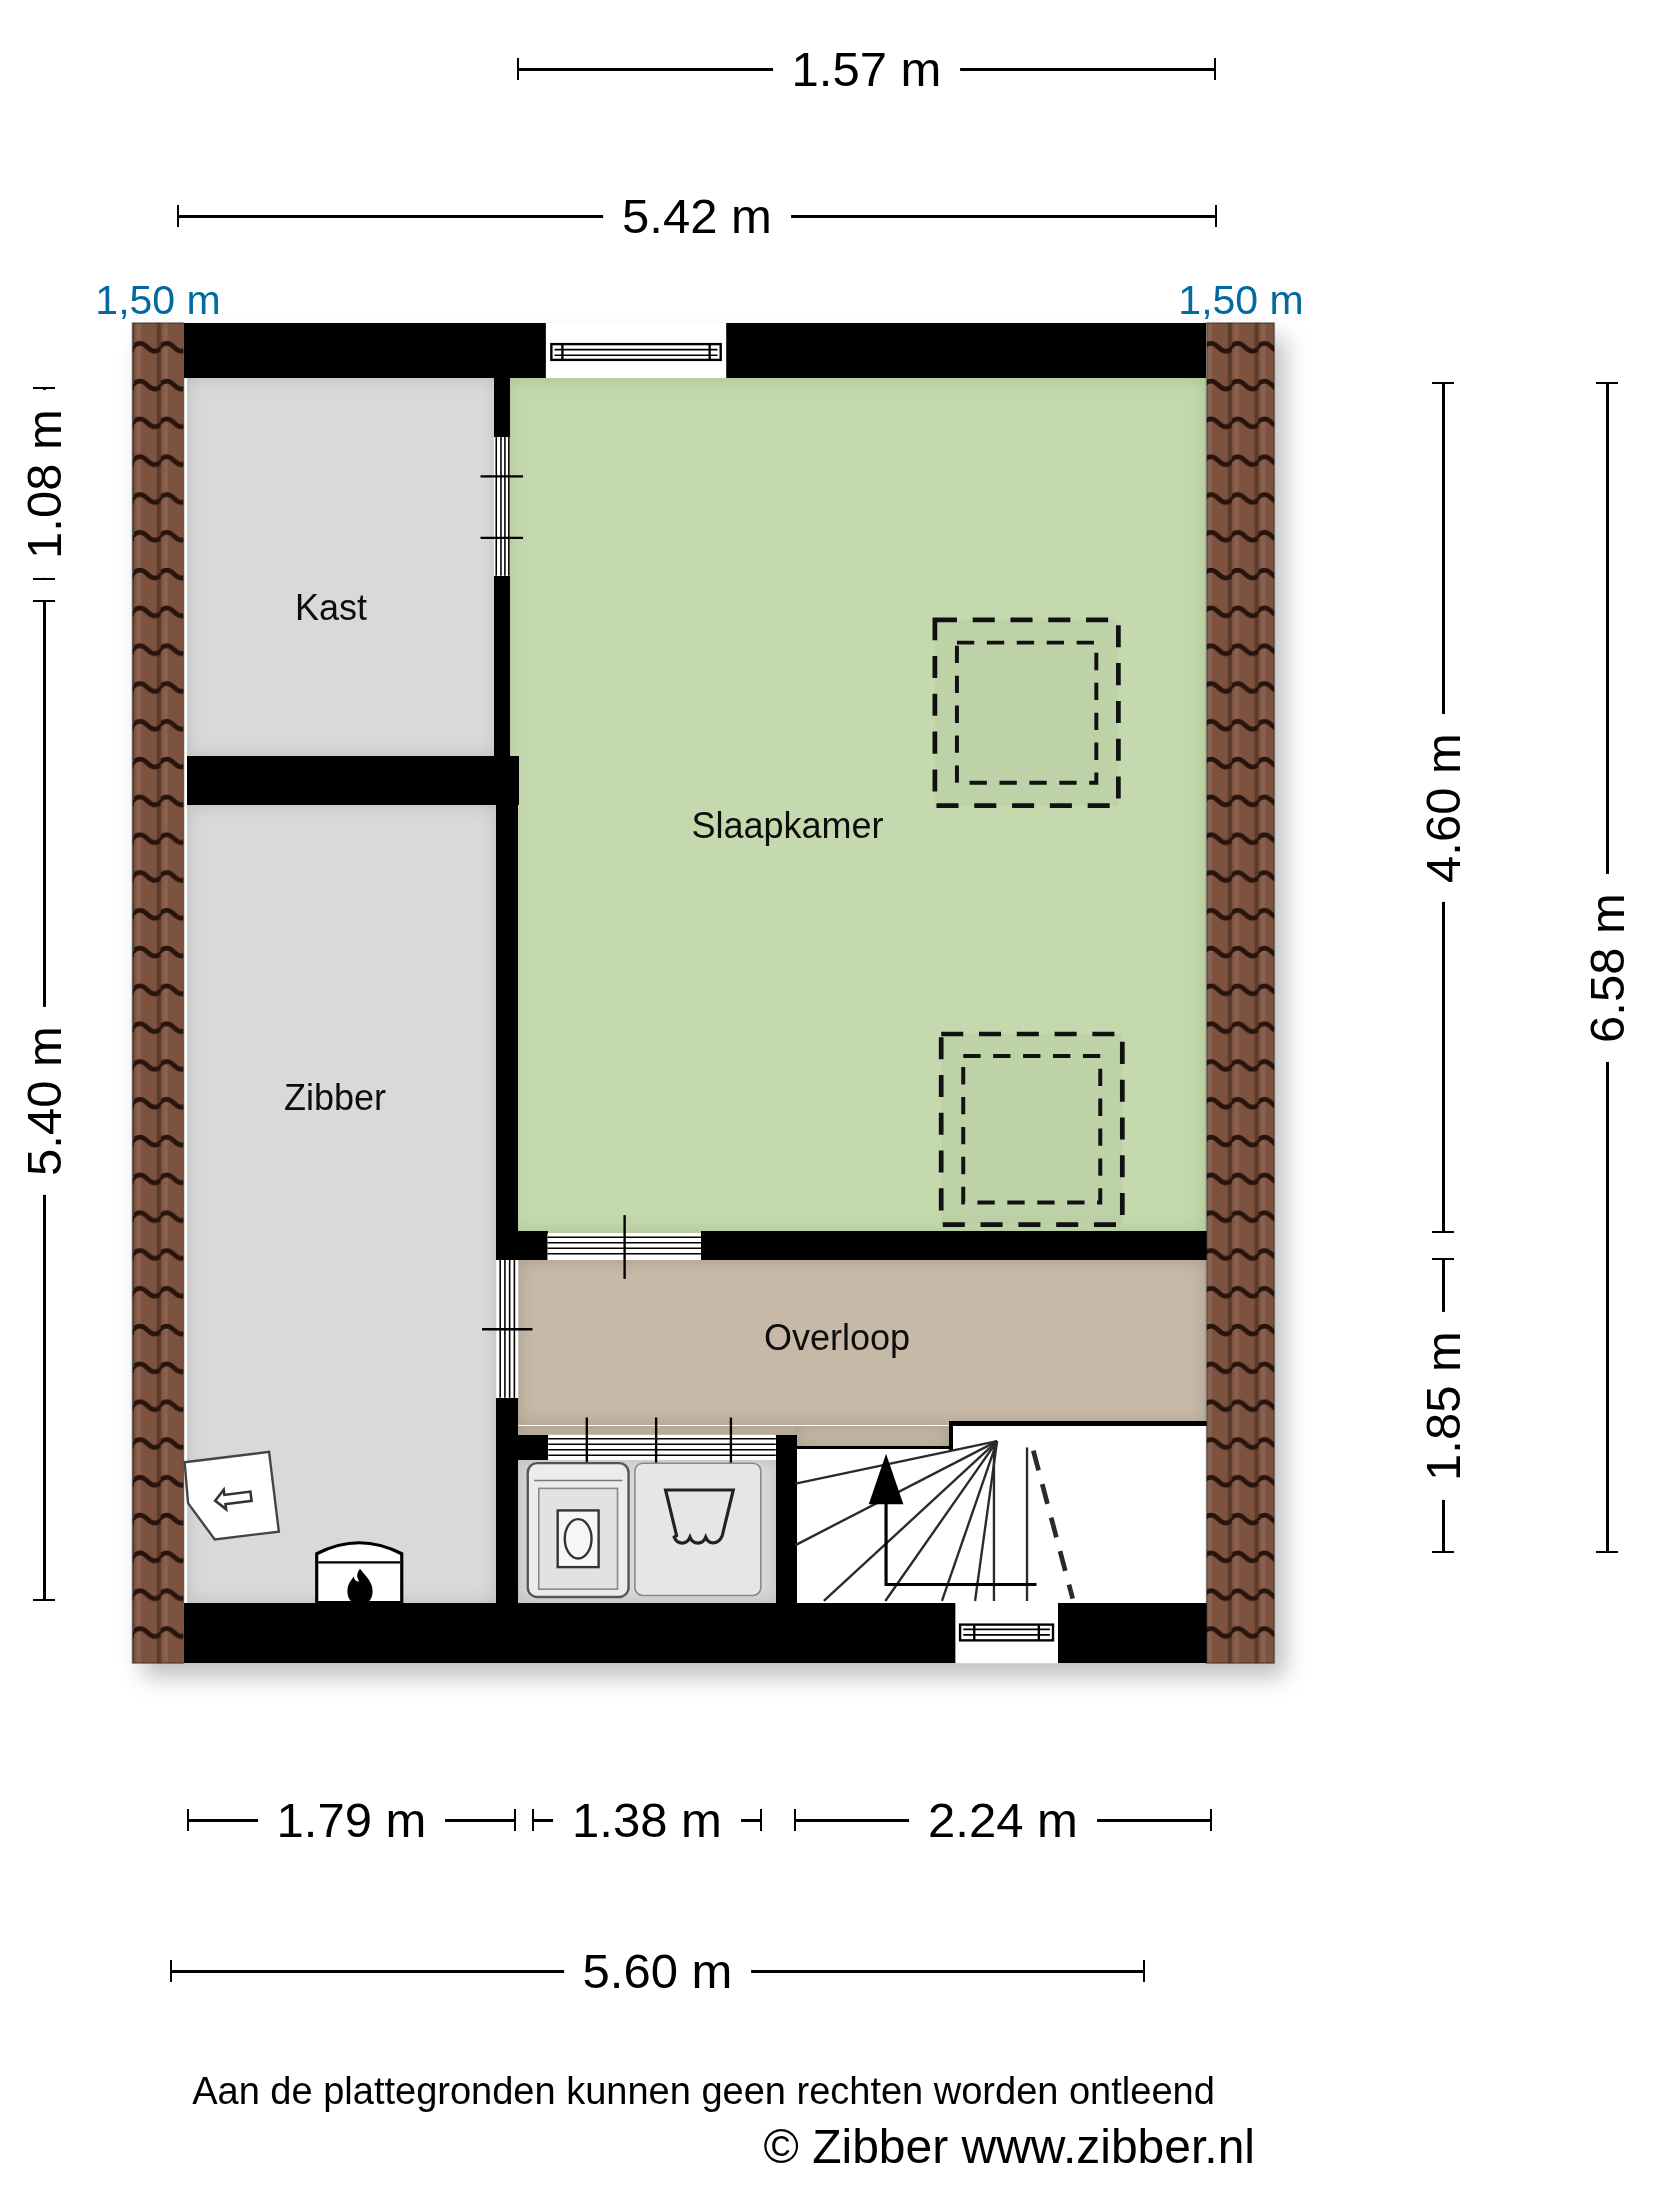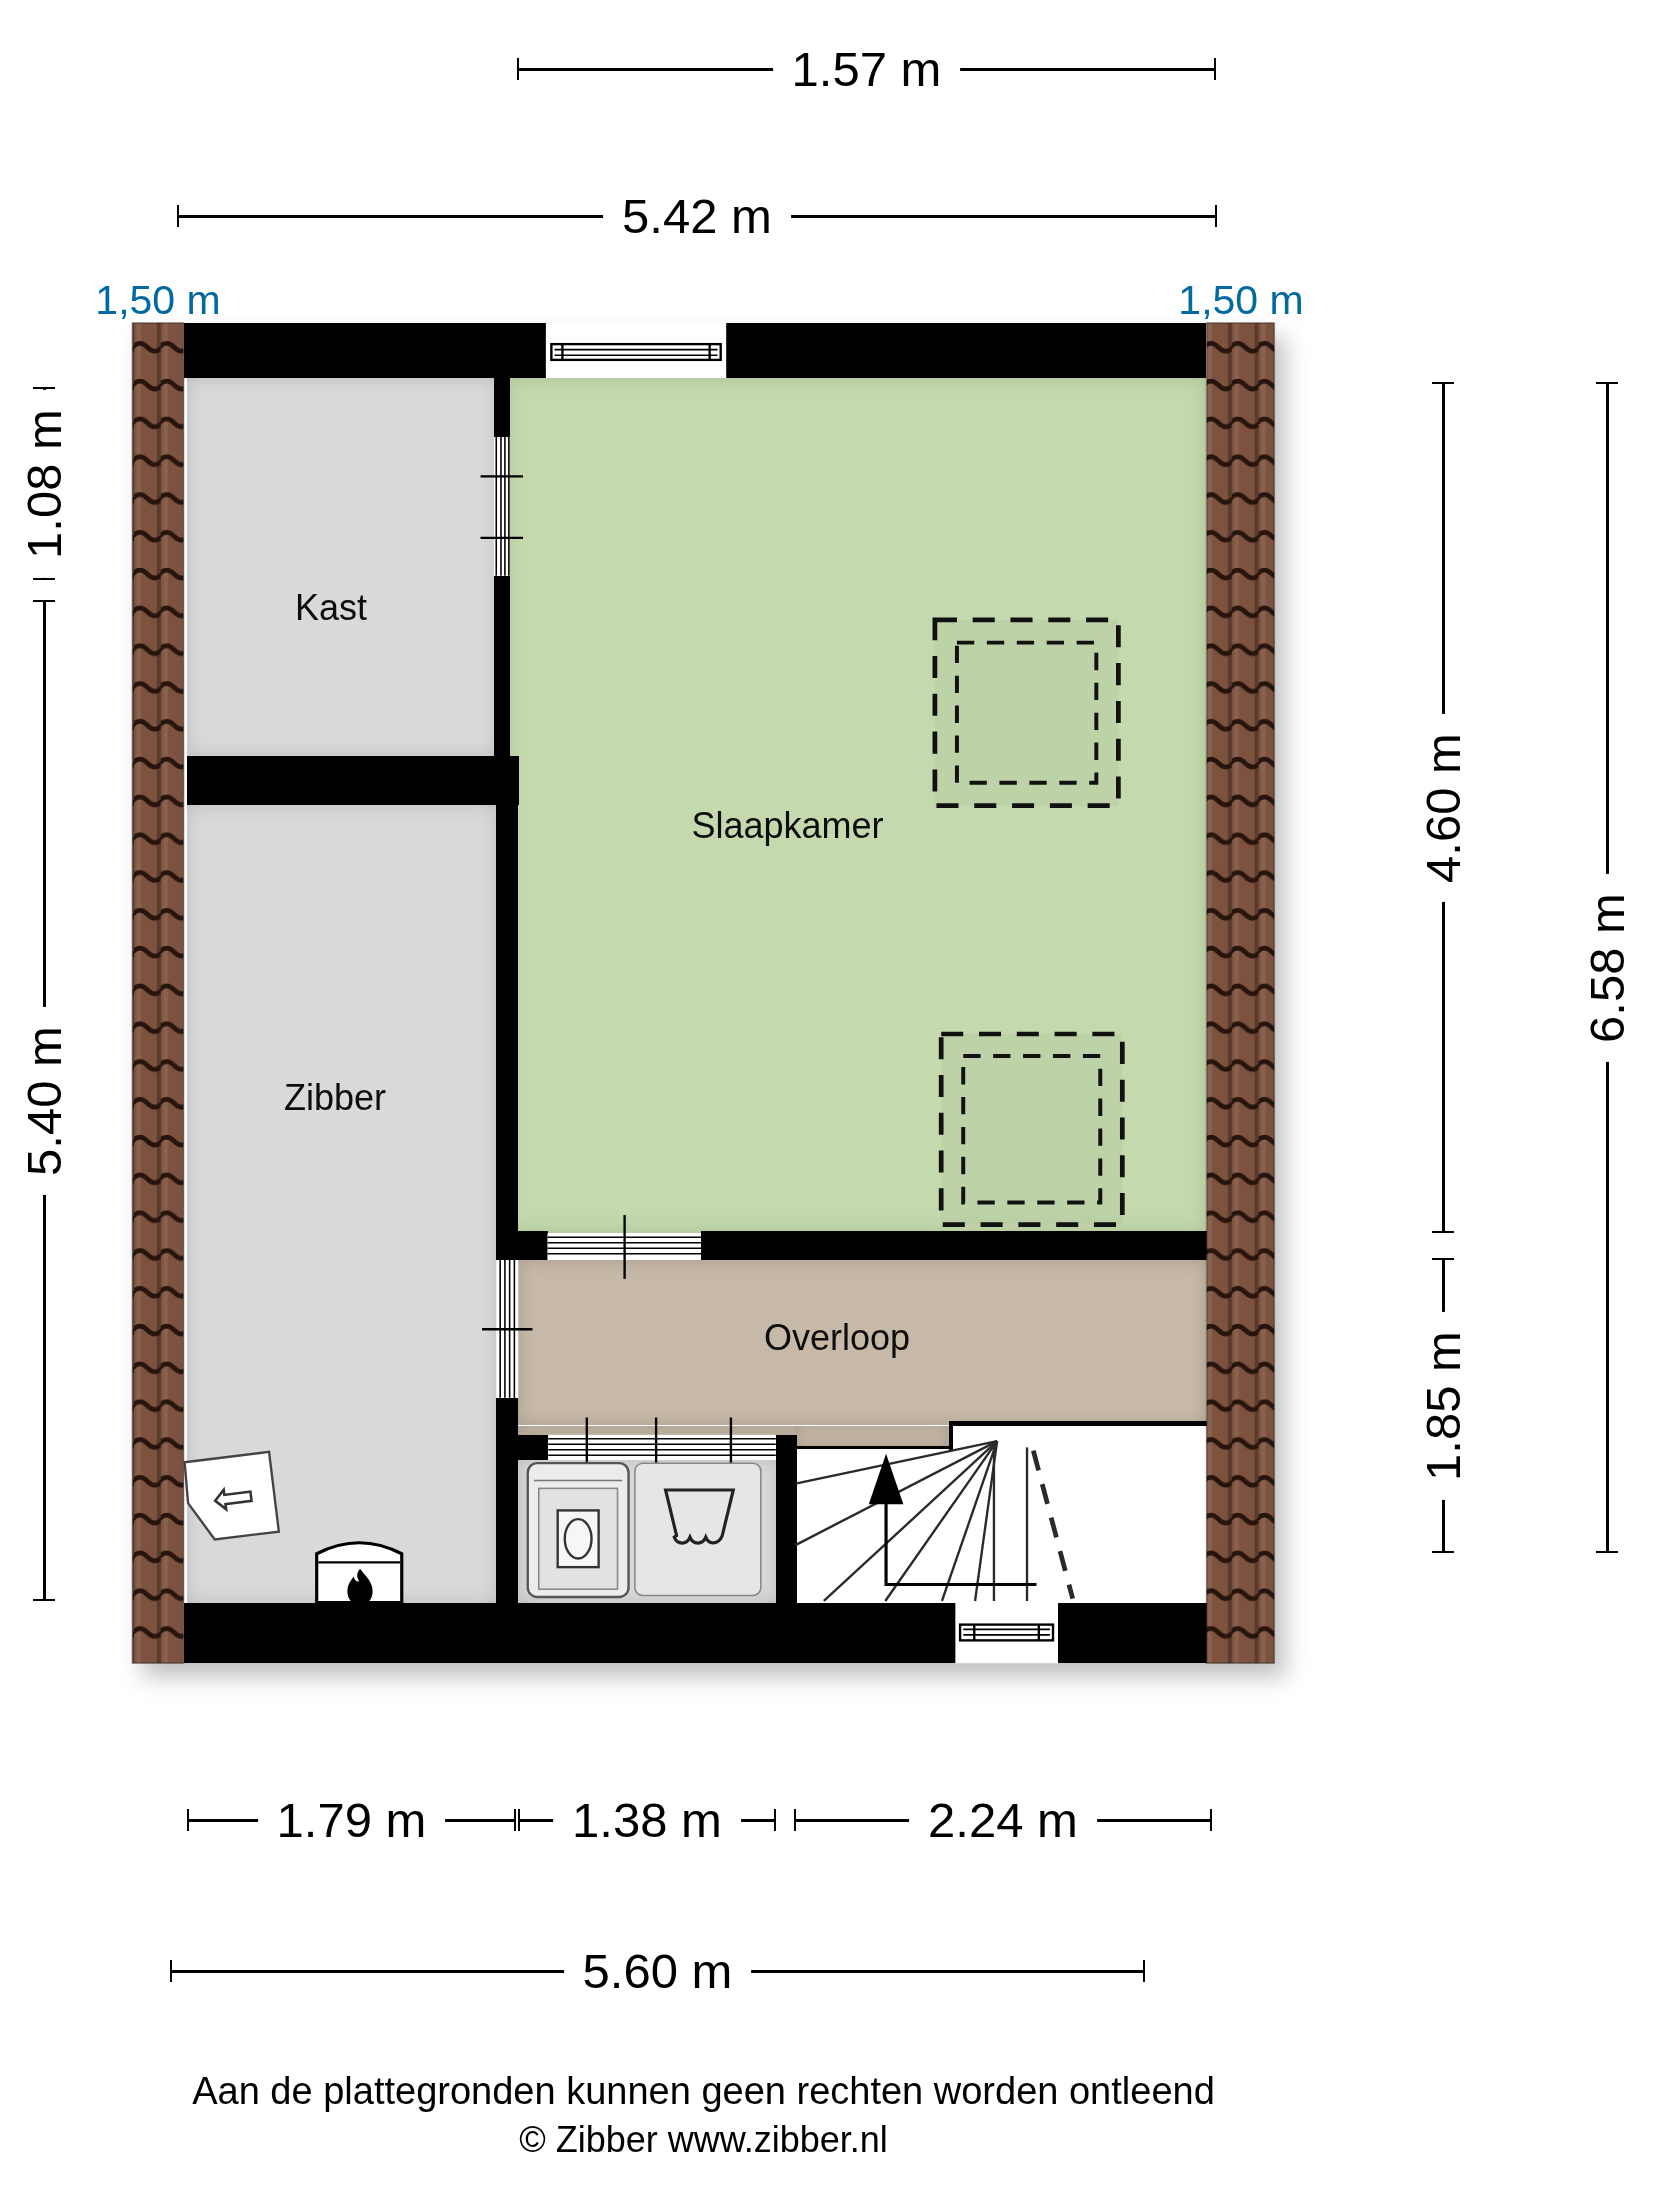--- a/index.html
+++ b/index.html
@@ -26,21 +26,21 @@
   .dimh .dlabel{position:absolute;left:50%;top:11px;transform:translate(-50%,-50%);
     background:#fff;padding:0 19px;font-size:49px;white-space:nowrap;}
   .dimv{width:22px;}
   .dimv .dline{position:absolute;top:0;bottom:0;left:10.2px;width:2.4px;background:#000;}
   .dimv .tick{position:absolute;height:2.4px;width:22px;left:0;background:#000;}
   .dimv .t1{top:0}.dimv .t2{bottom:0}
   .dimv .dlabel{position:absolute;left:11px;top:50%;transform:translate(-50%,-50%) rotate(-90deg);
     background:#fff;padding:0 19px;font-size:49px;white-space:nowrap;}
   
   .footer1{position:absolute;left:152px;top:2070px;width:1103px;text-align:center;font-size:38px;color:#000;}
-  .footer2{position:absolute;left:152px;top:2119px;width:1103px;text-align:center;font-size:36px;color:#000;}
+  .footer2{position:absolute;left:152px;top:2119px;width:1103px;text-align:right;font-size:48px;color:#000;}
   svg.overlay{position:absolute;left:0;top:0;pointer-events:none;}
 </style>
 </head>
 <body>
 
 <div class="dimh" style="left:517px;top:58px;width:699px">
   <span class="dline"></span>
   <span class="tick t1"></span>
   <span class="tick t2"></span>
   <span class="dlabel">1.57 m</span>
@@ -84,21 +84,21 @@
   <span class="tick t2"></span>
   <span class="dlabel">6.58 m</span>
 </div>
 
 <div class="dimh" style="left:187px;top:1809px;width:329px">
   <span class="dline"></span>
   <span class="tick t1"></span>
   <span class="tick t2"></span>
   <span class="dlabel">1.79 m</span>
 </div>
-<div class="dimh" style="left:518px;top:1809px;width:258px">
+<div class="dimh" style="left:532px;top:1809px;width:230px">
   <span class="dline"></span>
   <span class="tick t1"></span>
   <span class="tick t2"></span>
   <span class="dlabel">1.38 m</span>
 </div>
 <div class="dimh" style="left:794px;top:1809px;width:418px">
   <span class="dline"></span>
   <span class="tick t1"></span>
   <span class="tick t2"></span>
   <span class="dlabel">2.24 m</span>

